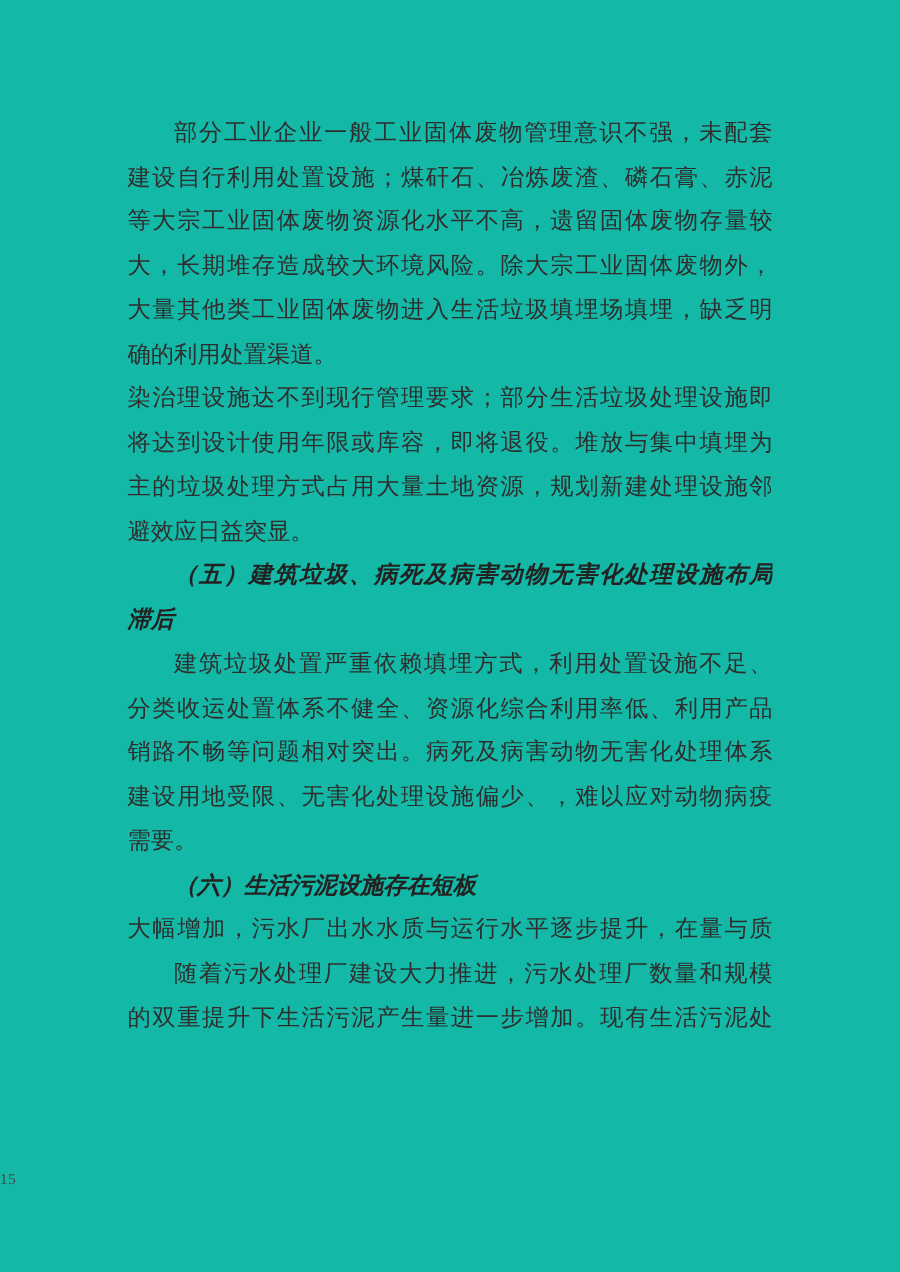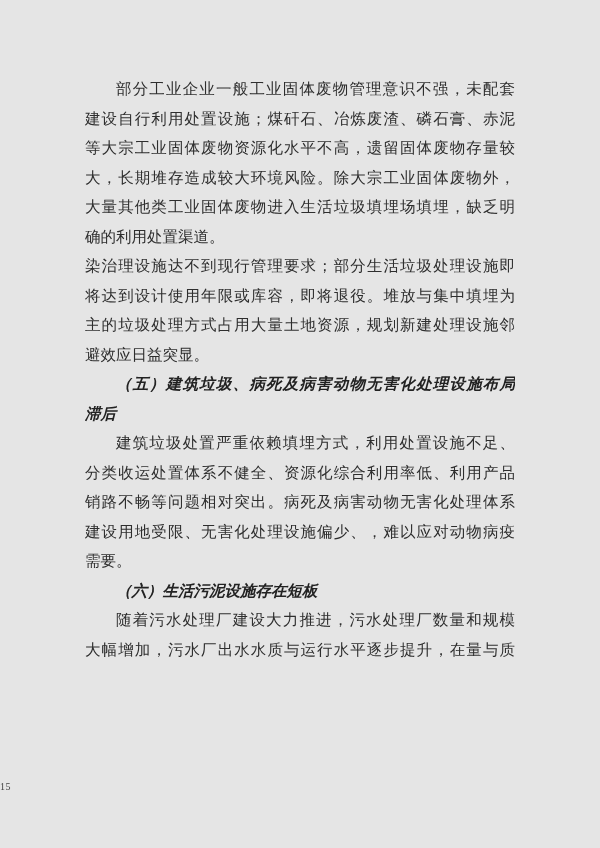--- a/index.html
+++ b/index.html
@@ -4,21 +4,21 @@
 <style>
   html, body {
     margin: 0;
     padding: 0;
     background: #ffffff;
   }
   .page {
     position: relative;
     width: 600px;
     height: 848px;
-    background: #e5e5e5;
+    background: #14b8a6;
     overflow: hidden;
     font-family: "Liberation Serif", "DejaVu Serif", serif;
   }
   .content {
     position: absolute;
     left: 85px;
     top: 74px;
     width: 430px;
     color: #2e2e2e;
     font-size: 15.5px;
@@ -79,19 +79,20 @@
     <div class="line natural heading">滞后</div>
 
     <div class="line indent">建筑垃圾处置严重依赖填埋方式，利用处置设施不足、</div>
     <div class="line">分类收运处置体系不健全、资源化综合利用率低、利用产品</div>
     <div class="line">销路不畅等问题相对突出。病死及病害动物无害化处理体系</div>
     <div class="line">建设用地受限、无害化处理设施偏少、，难以应对动物病疫</div>
     <div class="line natural">需要。</div>
 
     <div class="line natural indent heading">（六）生活污泥设施存在短板</div>
 
+    <div class="line">大幅增加，污水厂出水水质与运行水平逐步提升，在量与质</div>
     <div class="line indent">随着污水处理厂建设大力推进，污水处理厂数量和规模</div>
-    <div class="line">大幅增加，污水厂出水水质与运行水平逐步提升，在量与质</div>
+    <div class="line">的双重提升下生活污泥产生量进一步增加。现有生活污泥处</div>
 
   </div>
 
   <div class="page-number">15</div>
 </div>
 
 </body></html>

